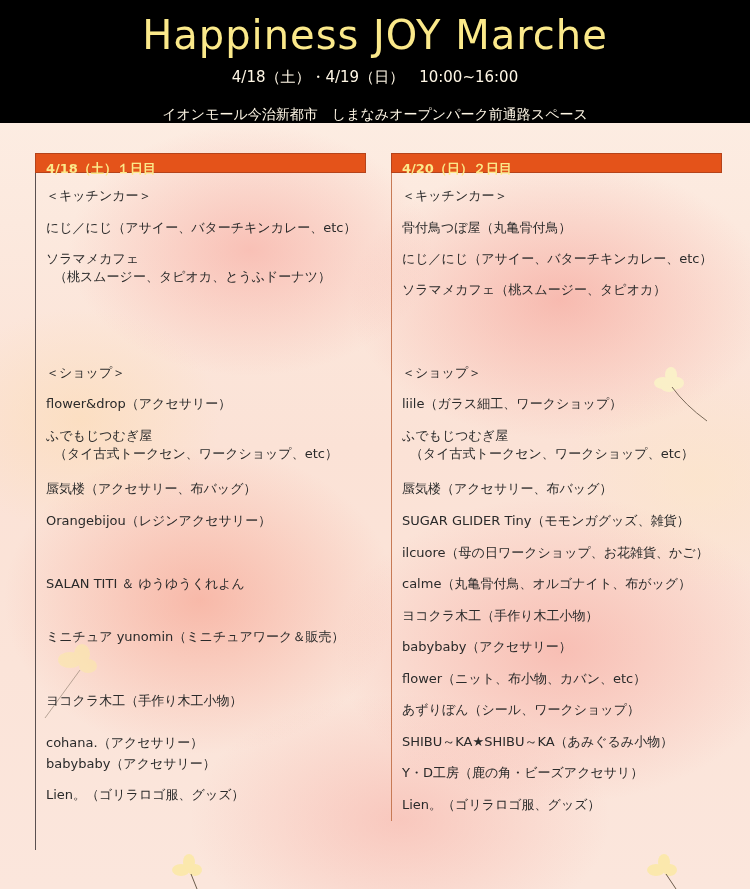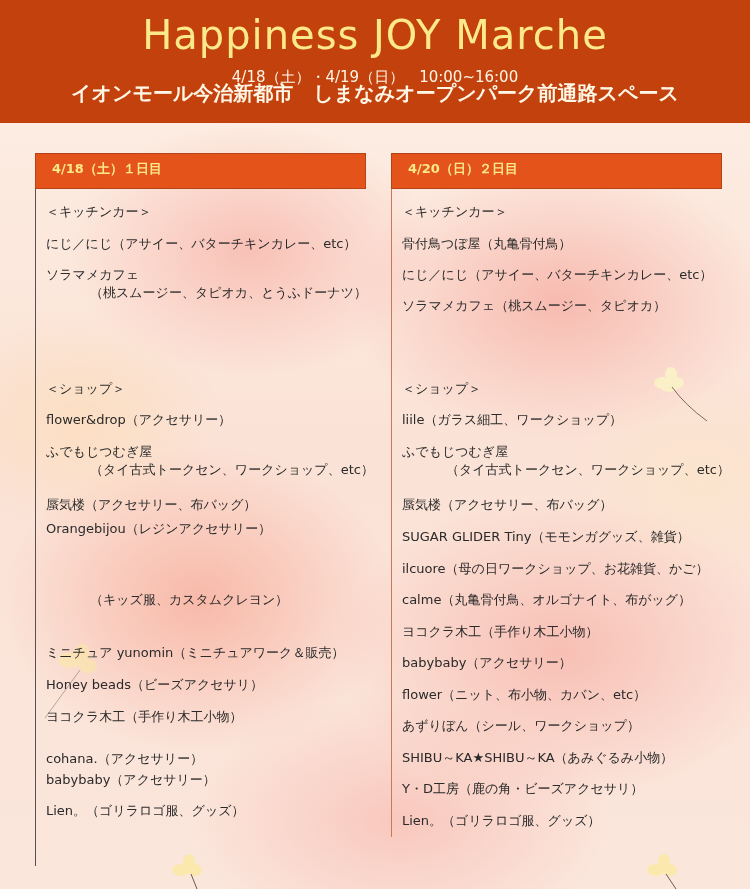--- a/index.html
+++ b/index.html
@@ -13,61 +13,61 @@
       radial-gradient(ellipse 300px 200px at 560px 300px, rgba(244,150,140,0.55), rgba(255,255,255,0) 70%),
       radial-gradient(ellipse 280px 220px at 200px 600px, rgba(245,150,130,0.55), rgba(255,255,255,0) 70%),
       radial-gradient(ellipse 320px 220px at 560px 650px, rgba(245,160,150,0.55), rgba(255,255,255,0) 70%),
       radial-gradient(ellipse 300px 180px at 400px 820px, rgba(246,170,160,0.5), rgba(255,255,255,0) 70%),
       radial-gradient(ellipse 200px 160px at 80px 420px, rgba(252,220,180,0.6), rgba(255,255,255,0) 70%),
       radial-gradient(ellipse 200px 160px at 700px 480px, rgba(252,230,200,0.6), rgba(255,255,255,0) 70%),
       linear-gradient(180deg, #fdf0e6 0%, #fbe2d6 50%, #fbe6dc 100%);
   }
   .banner {
     position: absolute; left: 0; top: 0; width: 750px; height: 123px;
-    background: #c2410c;
+    background: #000000;
     text-align: center;
   }
   .banner-title {
     position: absolute; left: 0; right: 0; top: 10px;
     font-family: "DejaVu Sans", sans-serif;
     font-size: 40px; line-height: 50px;
     color: #fbe98a;
     letter-spacing: 1px;
   }
   .banner-date {
     position: absolute; left: 0; right: 0; top: 67px;
     font-size: 15px; line-height: 20px; color: #fff7e6;
   }
   .banner-venue {
-    position: absolute; left: 0; right: 0; top: 83px;
-    font-size: 20px; line-height: 20px; color: #fff7e6; font-weight: bold;
+    position: absolute; left: 0; right: 0; top: 104px;
+    font-size: 14px; line-height: 20px; color: #fff7e6; font-weight: normal;
   }
   .column {
     position: absolute; top: 153px;
   }
   .col-left { left: 35px; width: 331px; }
   .col-right { left: 391px; width: 331px; }
   .col-header {
-    height: 36px; background: #e4531a;
+    height: 20px; background: #e4531a;
     border: 1px solid #b5431a;
     color: #fbe98a; font-size: 13px; font-weight: bold;
-    line-height: 30px; padding-left: 16px;
+    line-height: 30px; padding-left: 10px;
   }
   .col-body {
     position: relative;
     border-left: 1.5px solid #5a5050;
   }
   .col-right .col-body { border-left-color: #c77a55; }
   .col-left .col-body { height: 677px; }
   .col-right .col-body { height: 648px; }
   .entry {
     position: absolute; left: 10px;
     font-size: 13px; line-height: 18px; color: #2a2a2a; white-space: nowrap;
   }
-  .entry .sub { display: block; padding-left: 8px; margin-left: 36px; }
+  .entry .sub { display: block; padding-left: 8px; }
   .flower { position: absolute; }
 </style>
 </head>
 <body>
 
 <div class="banner">
   <div class="banner-title">Happiness JOY Marche</div>
   <div class="banner-date">4/18（土）・4/19（日）　10:00~16:00</div>
   <div class="banner-venue">イオンモール今治新都市　しまなみオープンパーク前通路スペース</div>
 </div>
@@ -116,26 +116,25 @@
       <span class="sub">（桃スムージー、タピオカ、とうふドーナツ）</span>
     </div>
 
     <div class="entry" style="top:191px">＜ショップ＞</div>
     <div class="entry" style="top:222px"><span>flower&amp;drop（アクセサリー）</span></div>
     <div class="entry" style="top:254px">
       <span>ふでもじつむぎ屋</span>
       <span class="sub">（タイ古式トークセン、ワークショップ、etc）</span>
     </div>
     <div class="entry" style="top:307px"><span>蜃気楼（アクセサリー、布バッグ）</span></div>
-    <div class="entry" style="top:331px"><span>Orangebijou（レジンアクセサリー）</span></div>
+    <div class="entry" style="top:339px"><span>Orangebijou（レジンアクセサリー）</span></div>
     <div class="entry" style="top:402px">
-      <span class="sub">（キッズ服、カスタムクレヨン）</span>
+      <span>SALAN TITI ＆ ゆうゆうくれよん</span>
     </div>
     <div class="entry" style="top:455px"><span>ミニチュア yunomin（ミニチュアワーク＆販売）</span></div>
-    <div class="entry" style="top:487px"><span>Honey beads（ビーズアクセサリ）</span></div>
     <div class="entry" style="top:519px"><span>ヨコクラ木工（手作り木工小物）</span></div>
     <div class="entry" style="top:561px"><span>cohana.（アクセサリー）</span></div>
     <div class="entry" style="top:582px"><span>babybaby（アクセサリー）</span></div>
     <div class="entry" style="top:613px"><span>Lien。（ゴリラロゴ服、グッズ）</span></div>
   </div>
 </div>
 
 <div class="column col-right">
   <div class="col-header">4/20（日）２日目</div>
   <div class="col-body">

